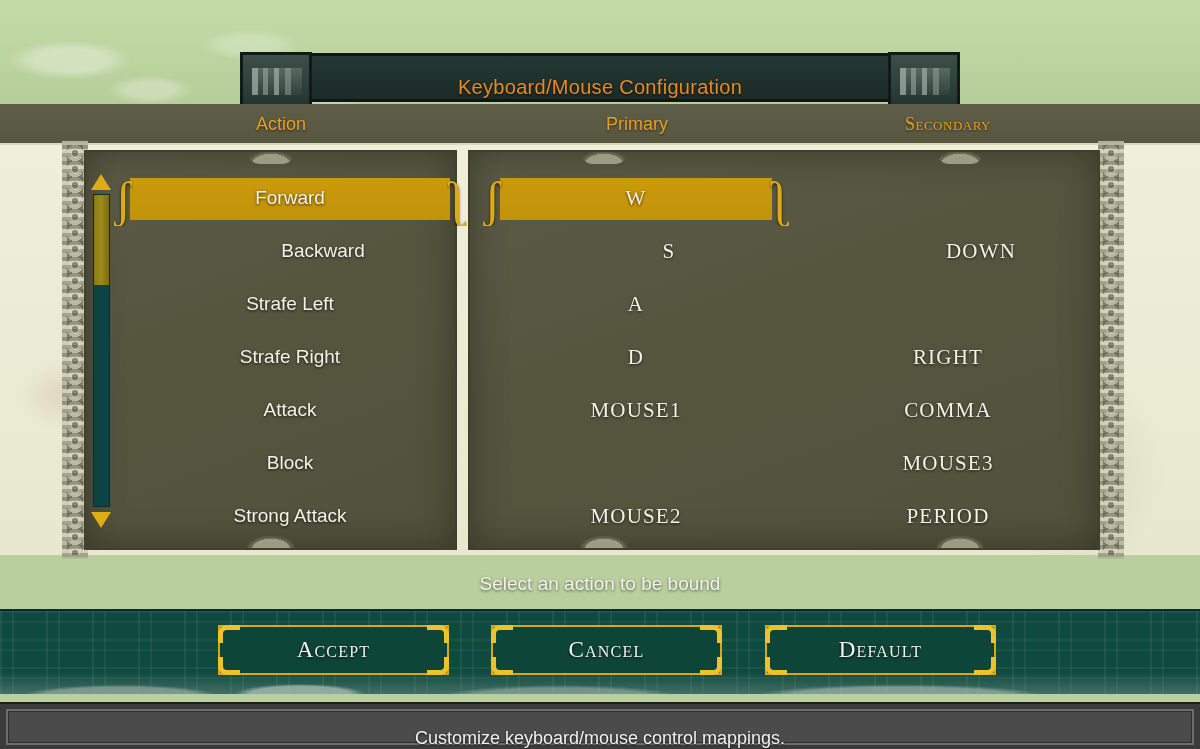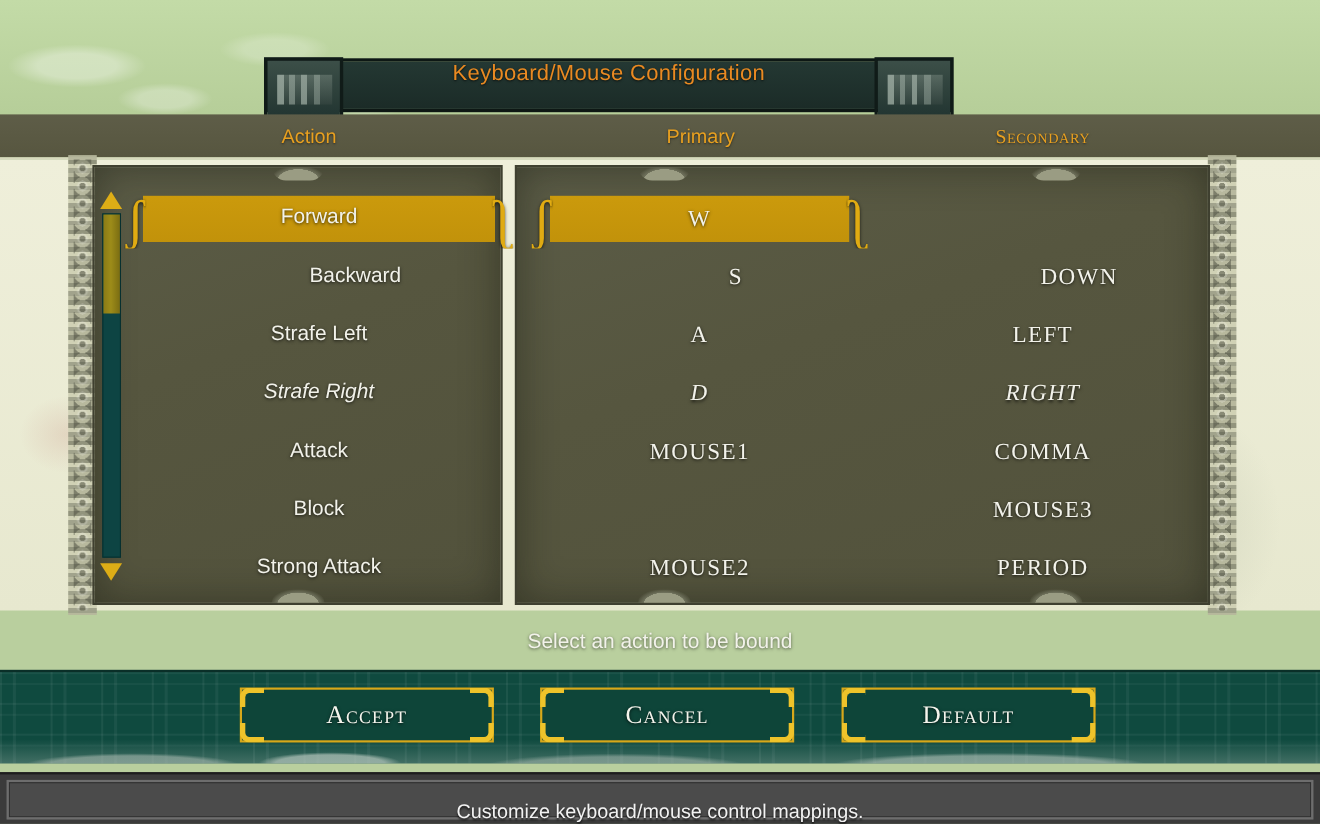--- a/index.html
+++ b/index.html
@@ -24,24 +24,24 @@
     position:absolute; left:0; top:145px; width:1200px; height:410px;
     background:
       radial-gradient(ellipse 160px 120px at 180px 300px, rgba(150,160,140,.22), rgba(150,160,140,0) 70%),
       radial-gradient(ellipse 120px 150px at 1080px 330px, rgba(150,160,140,.22), rgba(150,160,140,0) 70%),
       radial-gradient(ellipse 60px 50px at 60px 250px, rgba(190,120,110,.18), rgba(190,120,110,0) 70%),
       linear-gradient(#efefda,#e7e8cf);
   }
 
   
   #titlebar{
-    position:absolute; left:241px; top:53px; width:625px; height:49px;
+    position:absolute; left:241px; top:53px; width:718px; height:49px;
     background:linear-gradient(#243833,#1b2b27);
     border:3px solid #0d1714;
-    display:flex; align-items:flex-start; justify-content:center;
+    display:flex; align-items:flex-end; justify-content:center;
   }
   #titlebar .tcap{
     position:absolute; top:-4px; width:72px; height:57px;
     background:
       linear-gradient(#3c4f48,#223531);
     border:3px solid #101b18;
   }
   #titlebar .tcap.l{ left:-4px; }
   #titlebar .tcap.r{ right:-4px; }
   #titlebar .tcap .glyph{
@@ -322,25 +322,22 @@
         <span class="txt">DOWN</span>
       </div>
     </div>
     <div class="row" style="left: 0px; top: 279px; width: 1200px;">
       <div class="cell action" style="position: absolute; left: 130px; width: 320px;">
         <span class="txt">Strafe Left</span>
       </div>
       <div class="cell bind" style="position: absolute; left: 500px; width: 272px;">
         <span class="txt">A</span>
       </div>
-      <div class="cell bind" style="position: absolute; left: 810px; width: 276px;">
-        <span class="txt">LEFT</span>
-      </div>
-    </div>
-    <div class="row" style="left: 0px; top: 332px; width: 1200px; font-style: italic;">
+    </div>
+    <div class="row" style="left: 0px; top: 332px; width: 1200px;">
       <div class="cell action" style="position: absolute; left: 130px; width: 320px;">
         <span class="txt">Strafe Right</span>
       </div>
       <div class="cell bind" style="position: absolute; left: 500px; width: 272px;">
         <span class="txt">D</span>
       </div>
       <div class="cell bind" style="position: absolute; left: 810px; width: 276px;">
         <span class="txt">RIGHT</span>
       </div>
     </div>

